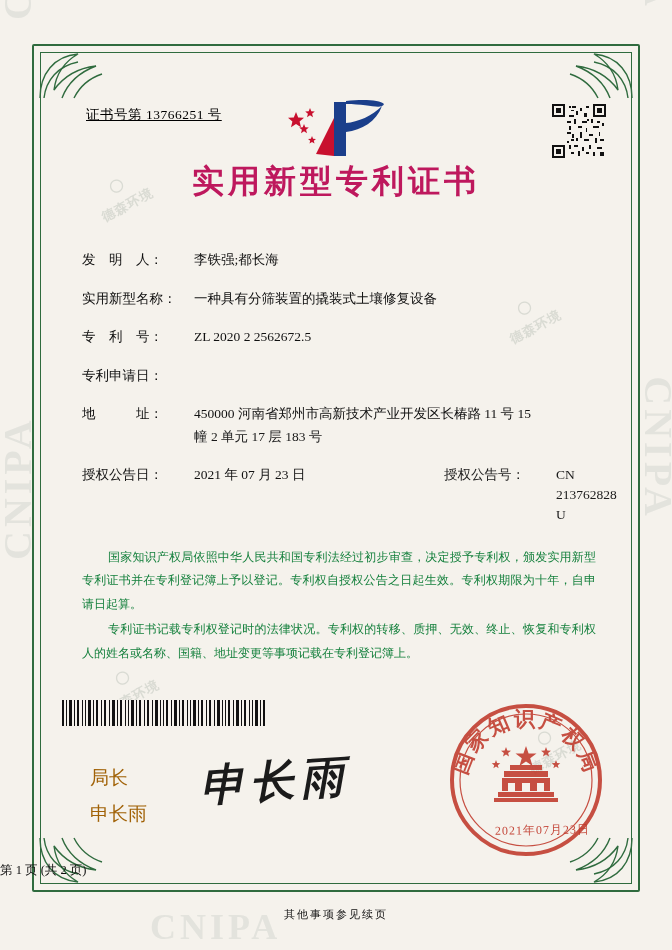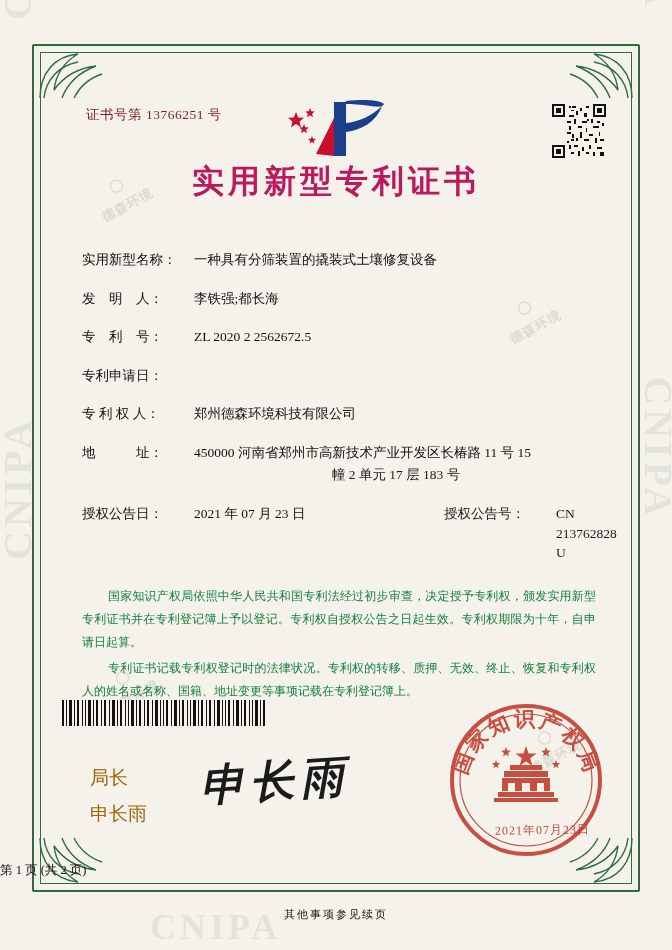--- a/index.html
+++ b/index.html
@@ -78,21 +78,22 @@
   
   #content {
     position: absolute;
     left: 60px; right: 60px; top: 66px;
   }
 
   #cert-no {
     font-size: 13.5px;
     letter-spacing: 0.5px;
     margin: 40px 0 0 26px;
-    color: #7f1d1d;
+    color: #000000;
+    text-decoration: underline;
   }
 
   
   #logo {
     position: absolute;
     left: 50%;
     top: 30px;
     transform: translateX(-50%);
     width: 120px; height: 66px;
   }
@@ -138,21 +139,20 @@
   }
   .field-row.two .field-value { flex: 0 0 auto; width: 250px; }
   .field-label2 {
     width: 112px;
     flex: 0 0 112px;
     white-space: nowrap;
   }
   .addr-second {
     margin-left: 112px;
     margin-top: 3px;
-    text-align: center;
   }
 
   #paragraphs {
     margin: 22px 16px 0 22px;
     font-size: 12px;
     line-height: 1.95;
     text-align: justify;
     color: #15803d;
   }
   #paragraphs p { margin: 0 0 2px 0; text-indent: 26px; }
@@ -366,42 +366,38 @@
             <rect x="19" y="8" width="1" height="1"></rect>
         </g>
       </svg>
     </div>
 
     <div id="title">实用新型专利证书</div>
 
     <div id="fields">
 
       <div class="field-row">
+        <div class="field-label">发　明　人：</div>
+        <div class="field-value">李铁强;都长海</div>
+      </div>
+
+      <div class="field-row">
         <div class="field-label">实用新型名称：</div>
         <div class="field-value">一种具有分筛装置的撬装式土壤修复设备</div>
-      </div>
-
-      <div class="field-row">
-        <div class="field-label">发　明　人：</div>
-        <div class="field-value">李铁强;都长海</div>
       </div>
 
       <div class="field-row">
         <div class="field-label">专　利　号：</div>
         <div class="field-value">ZL 2020 2 2562672.5</div>
       </div>
 
       <div class="field-row">
         <div class="field-label">专利申请日：</div>
       </div>
 
-      <div class="field-row">
-        <div class="field-label">专 利 权 人：</div>
-        <div class="field-value">郑州德森环境科技有限公司</div>
-      </div>
 
       <div style="margin-bottom:19px;">
         <div class="field-row" style="margin-bottom:0;">
           <div class="field-label">地　　　址：</div>
           <div class="field-value">450000 河南省郑州市高新技术产业开发区长椿路 11 号 15</div>
         </div>
         <div class="addr-second">幢 2 单元 17 层 183 号</div>
       </div>
 
       <div class="field-row two">

